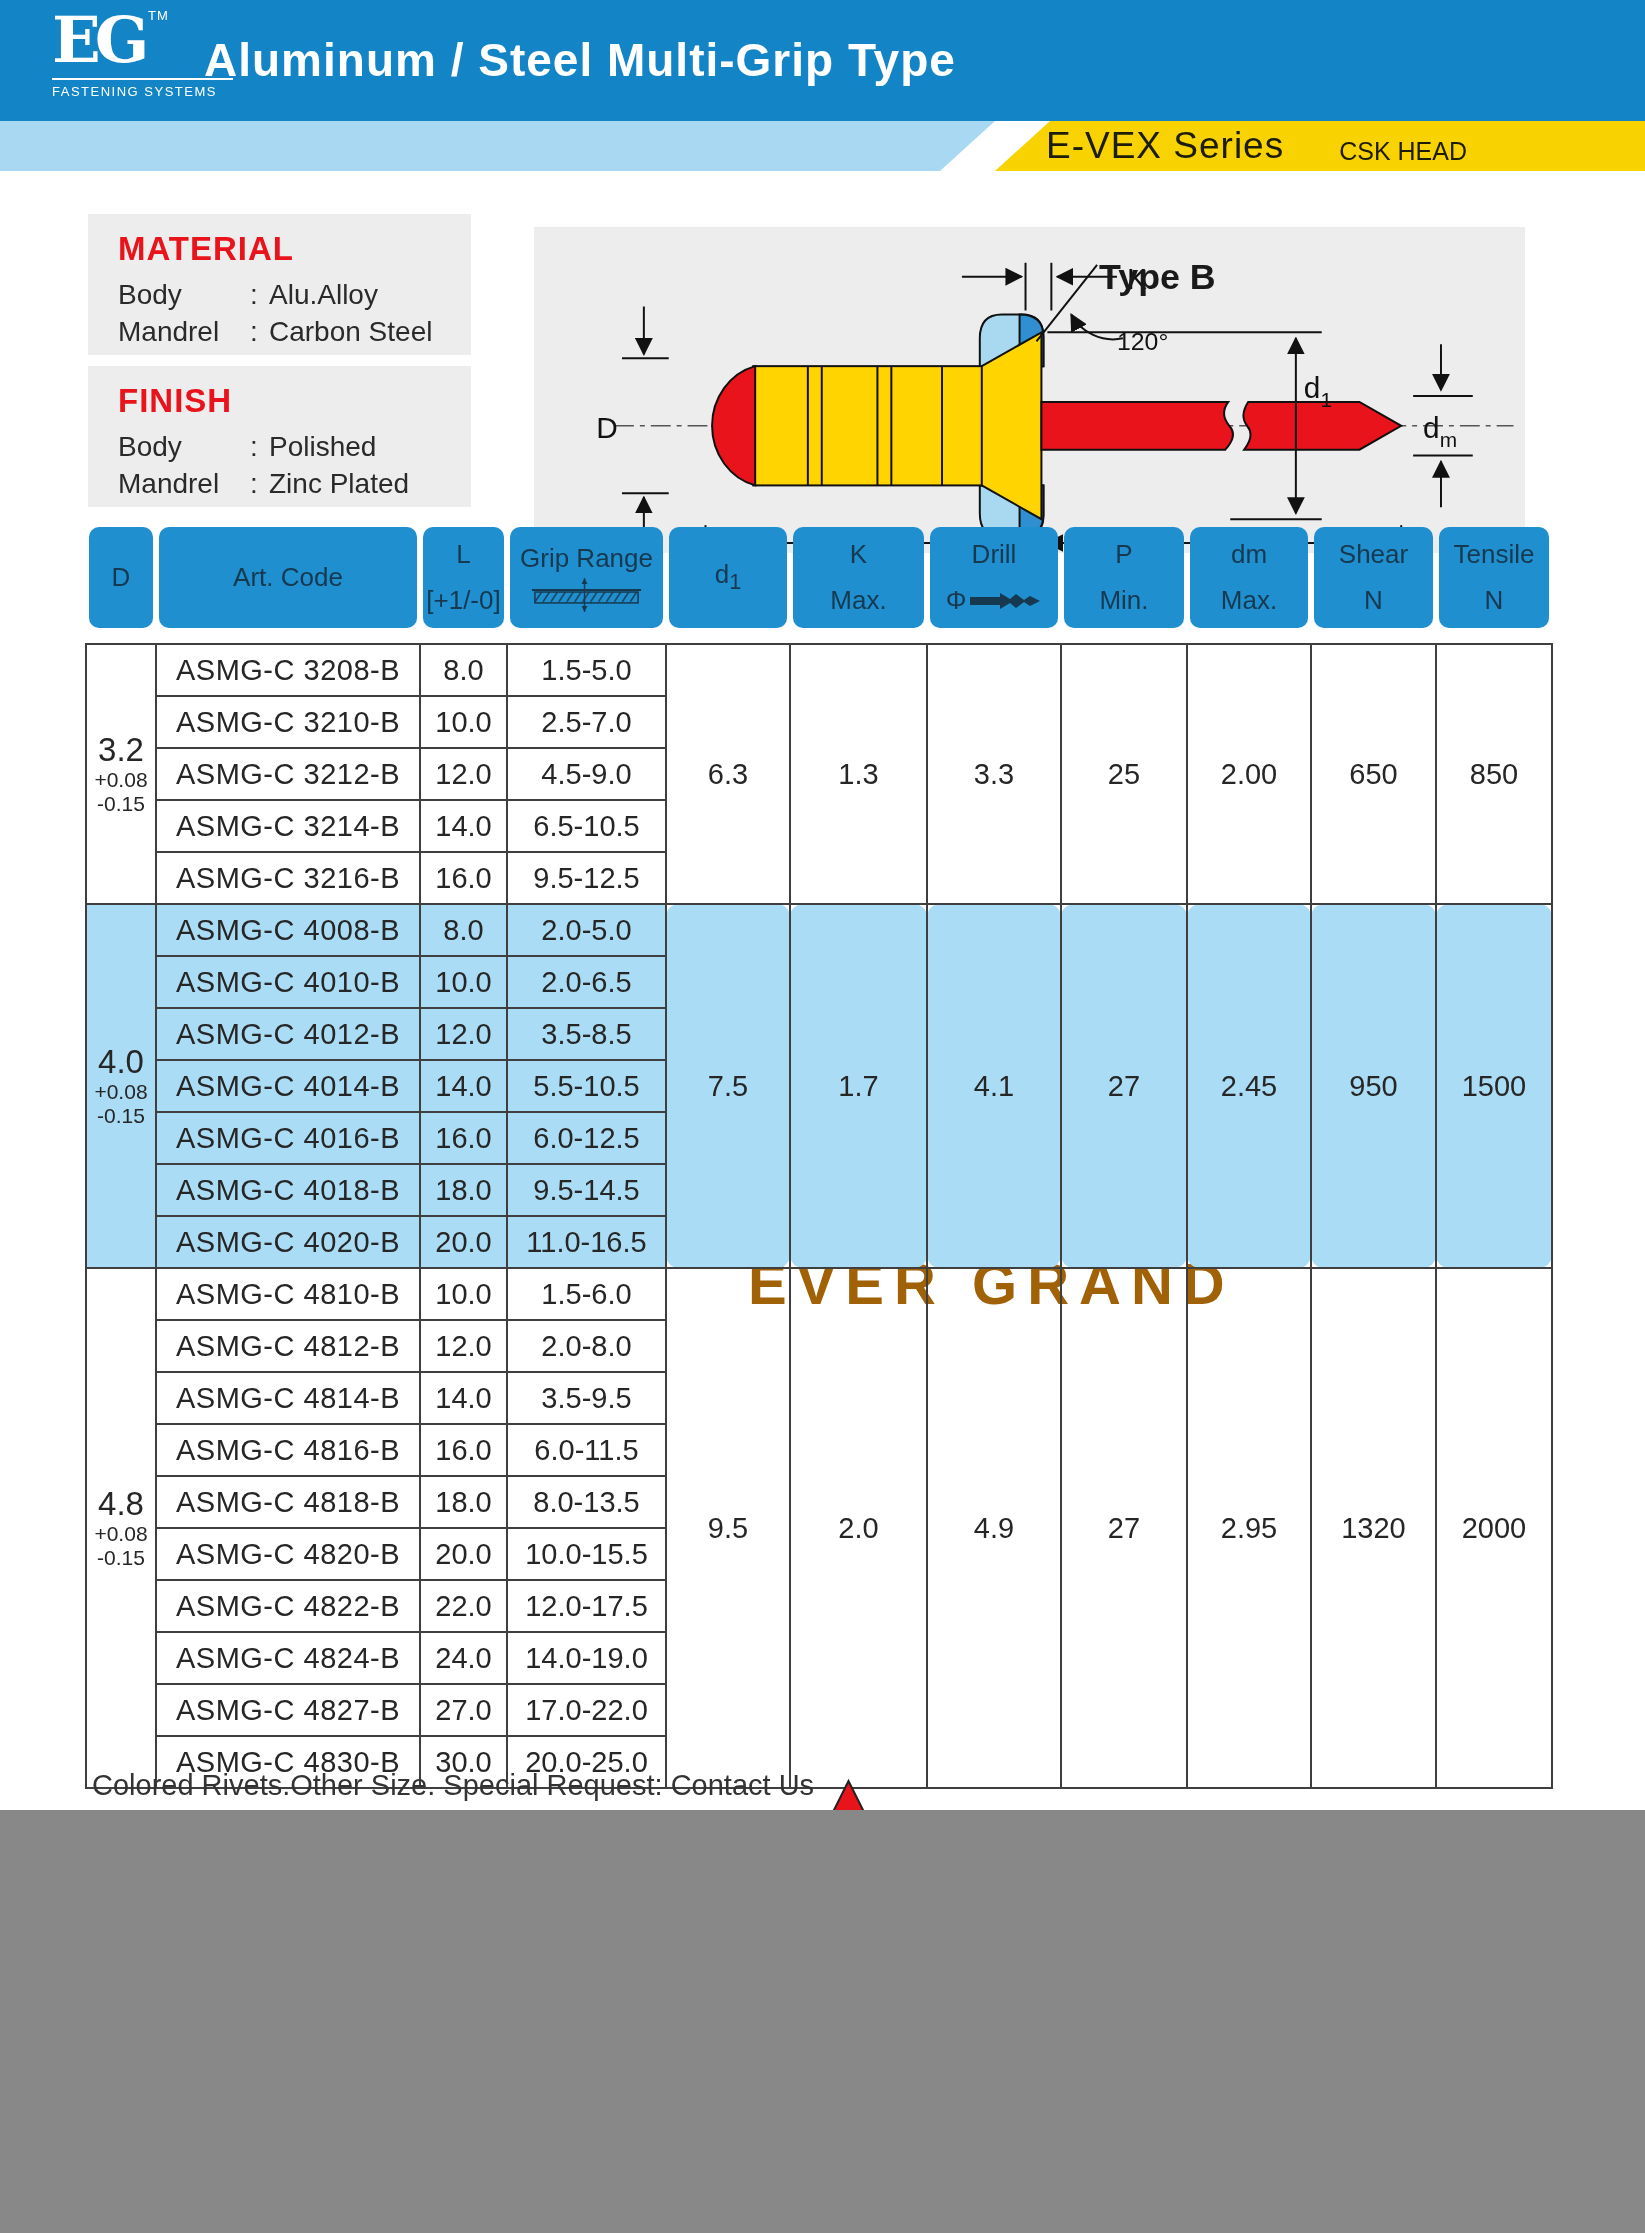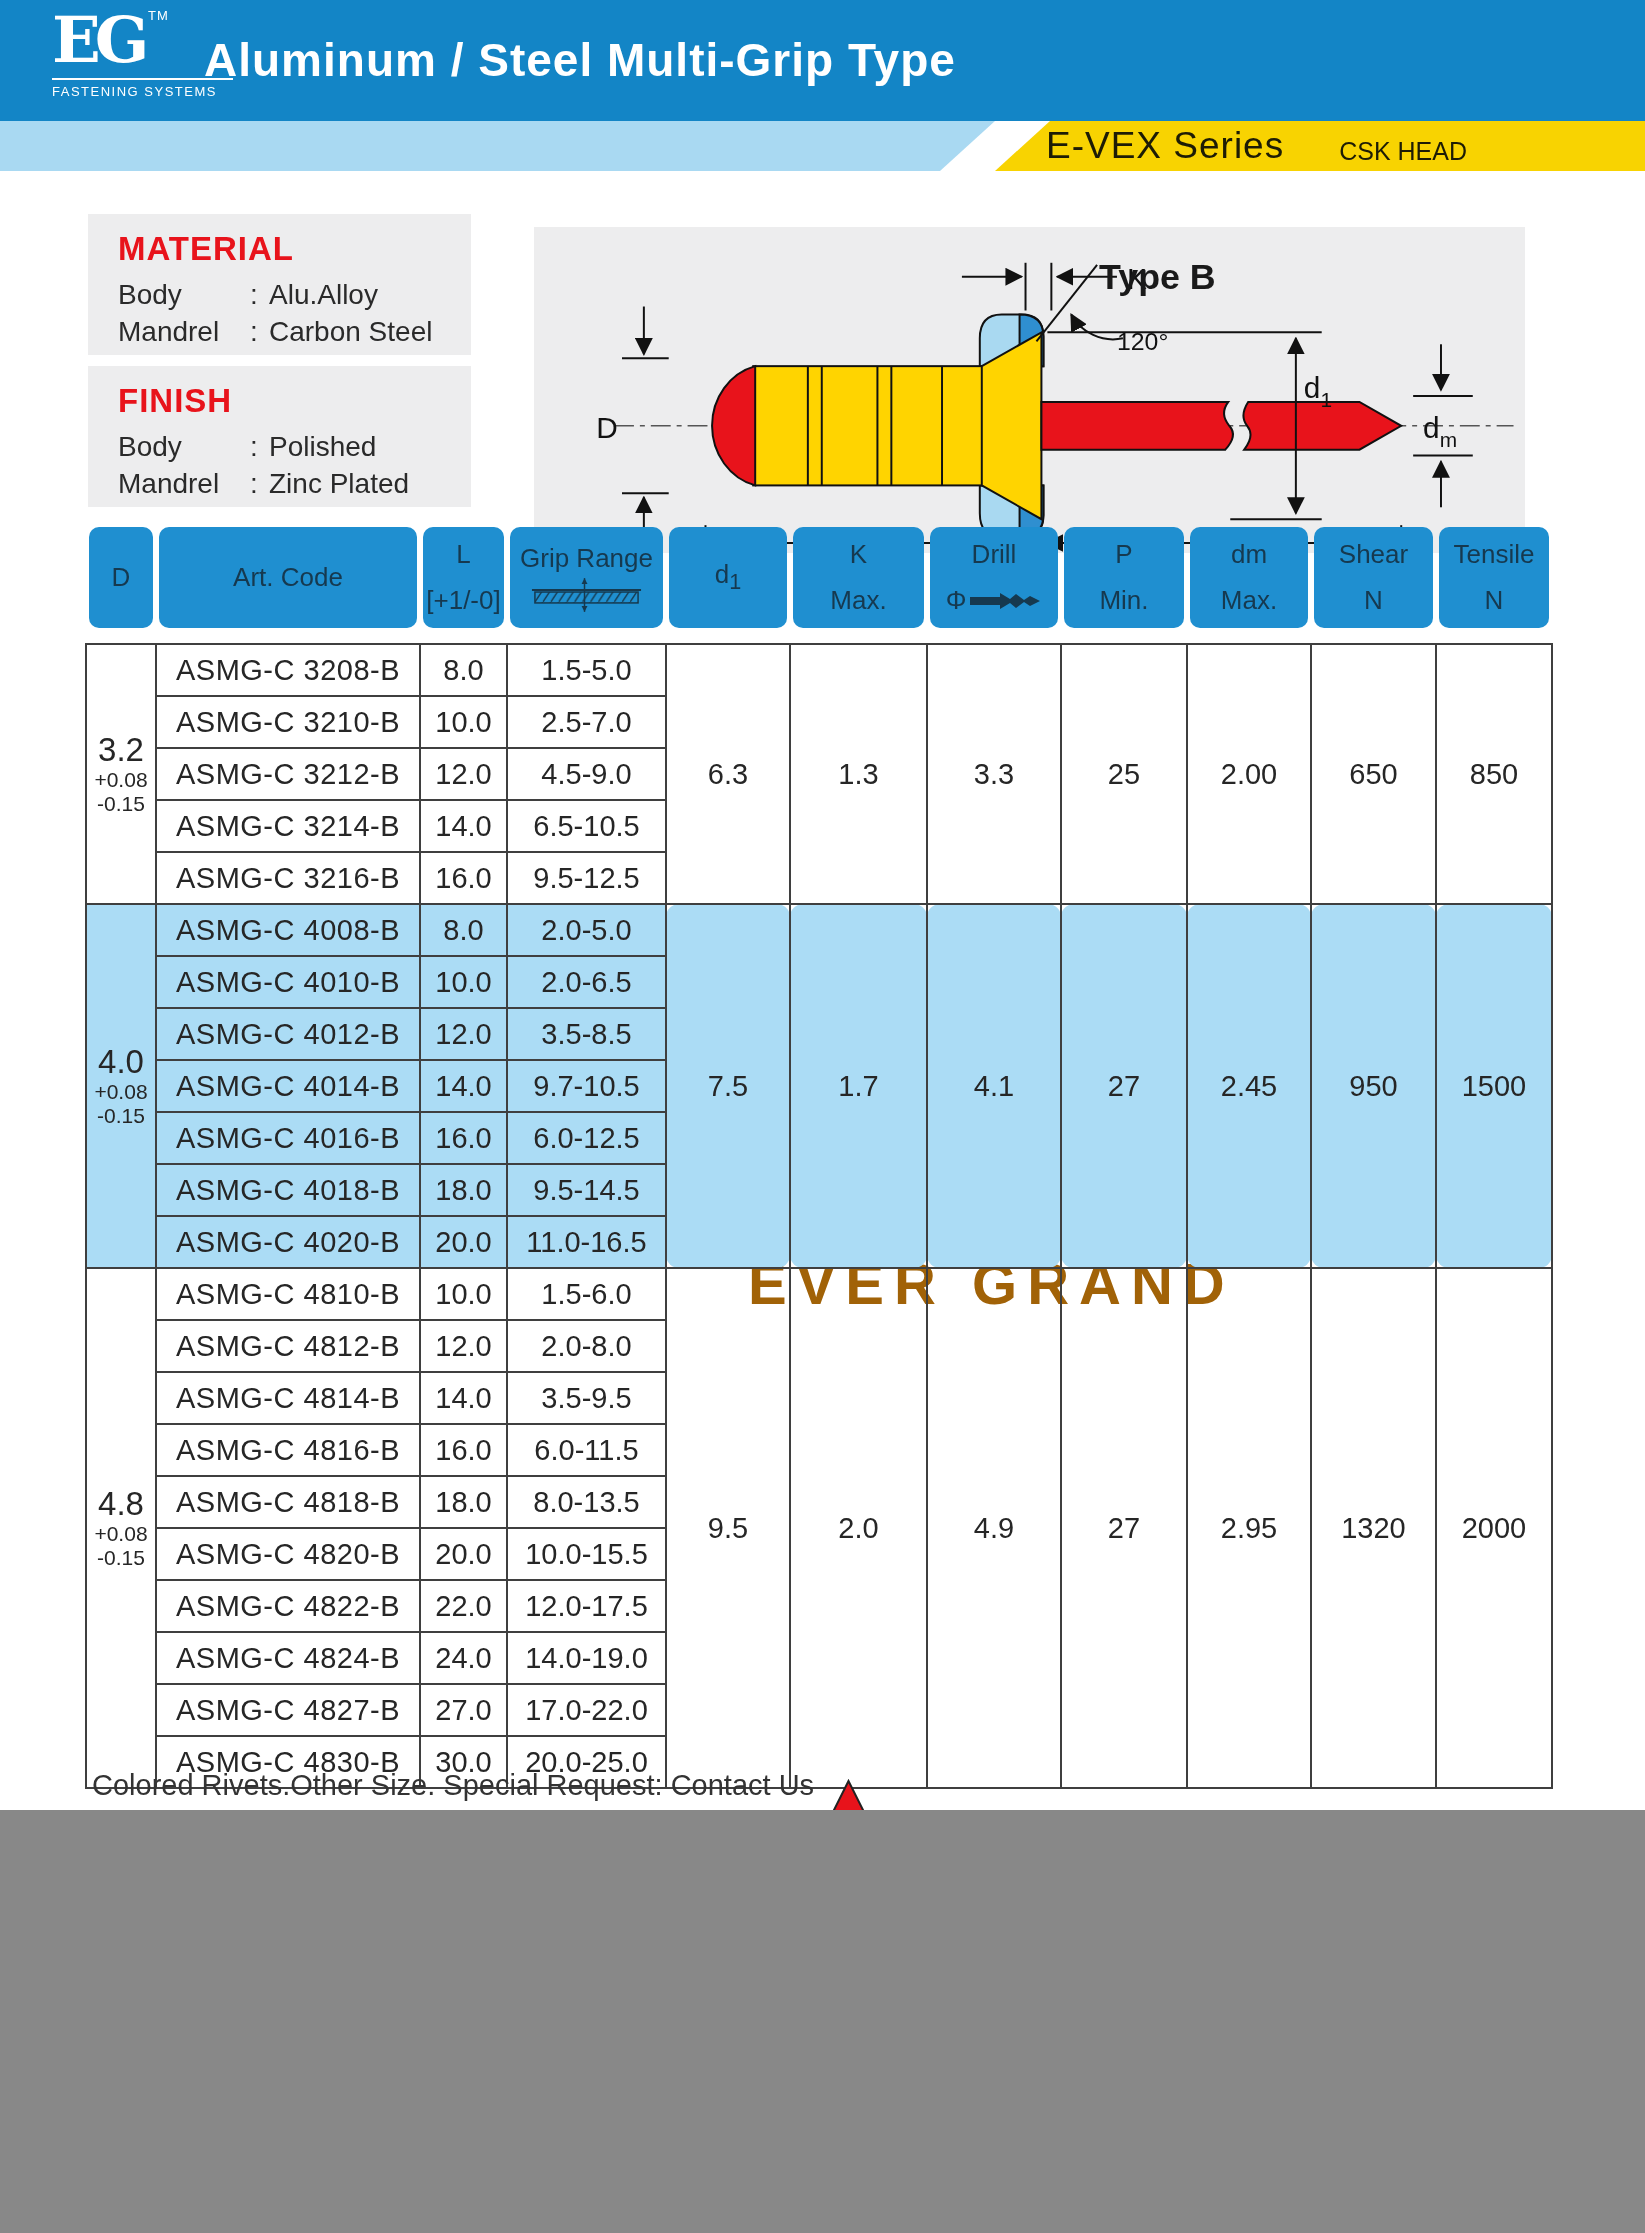--- a/index.html
+++ b/index.html
@@ -342,21 +342,21 @@
           <td class="grip">2.0-6.5</td>
         </tr>
         <tr class="hl">
           <td class="code">ASMG-C 4012-B</td>
           <td class="len">12.0</td>
           <td class="grip">3.5-8.5</td>
         </tr>
         <tr class="hl">
           <td class="code">ASMG-C 4014-B</td>
           <td class="len">14.0</td>
-          <td class="grip">9.7-10.5</td>
+          <td class="grip">5.5-10.5</td>
         </tr>
         <tr class="hl">
           <td class="code">ASMG-C 4016-B</td>
           <td class="len">16.0</td>
           <td class="grip">6.0-12.5</td>
         </tr>
         <tr class="hl">
           <td class="code">ASMG-C 4018-B</td>
           <td class="len">18.0</td>
           <td class="grip">9.5-14.5</td>

